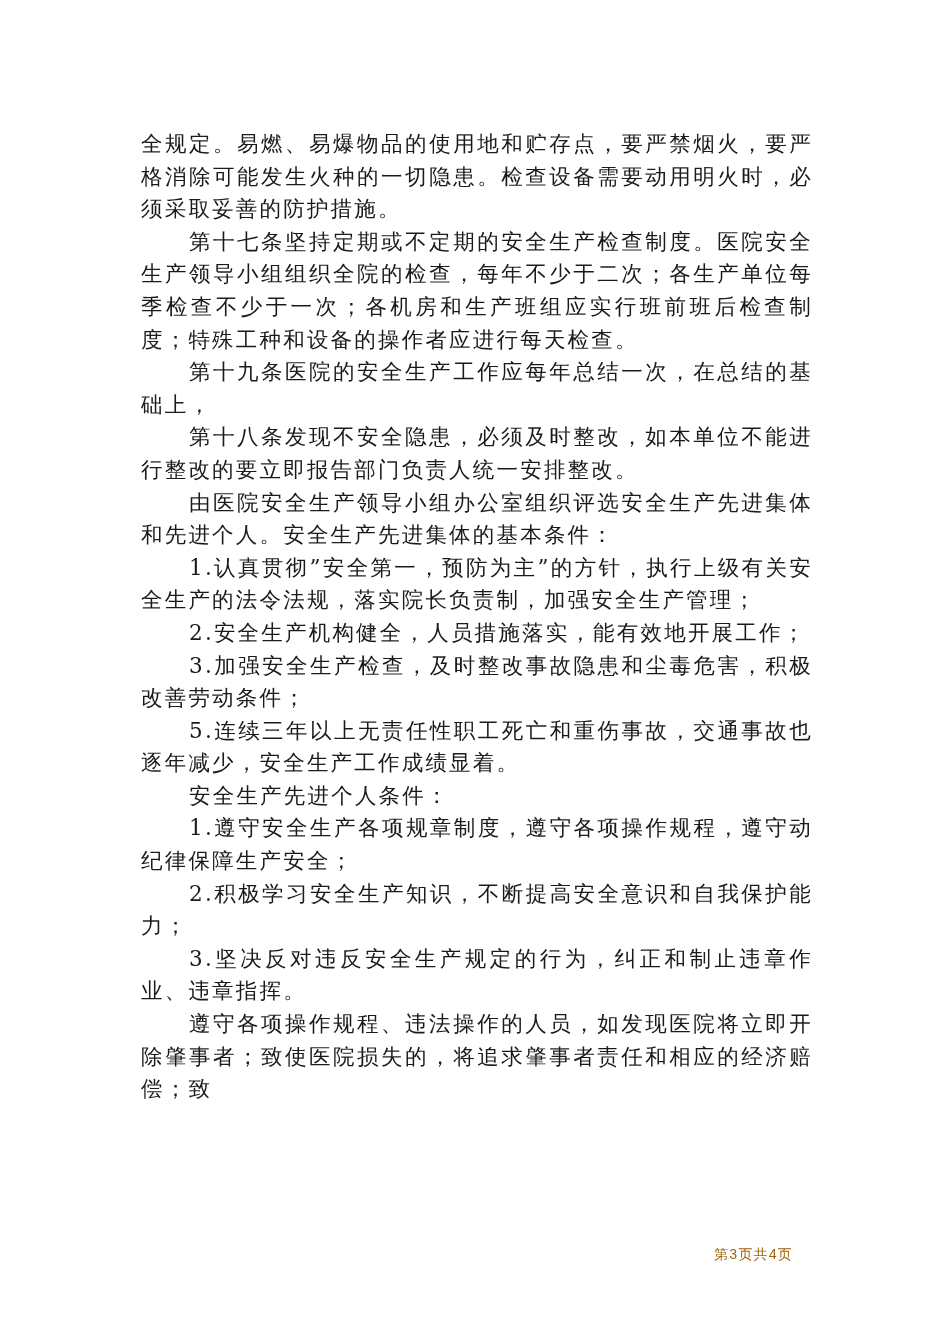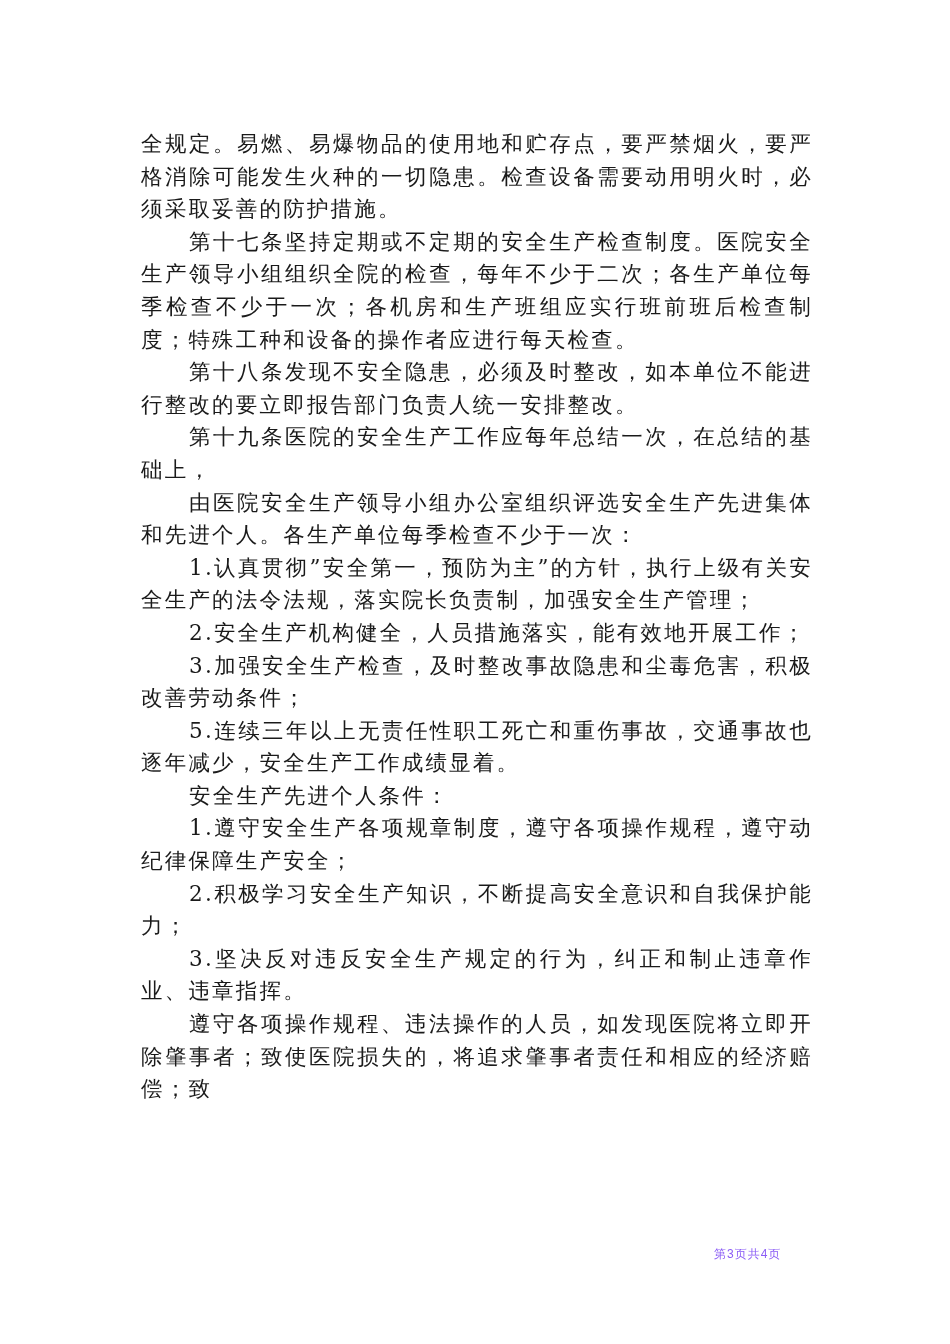--- a/index.html
+++ b/index.html
@@ -8,34 +8,34 @@
   .content {
     position: absolute; left: 141px; top: 128px; width: 672px;
     font-family: "DejaVu Serif", "Liberation Serif", serif;
     font-size: 21.5px; line-height: 32.6px; color: #1a1a1a;
     letter-spacing: 2.2px;
   }
   .para { margin: 0; text-align: justify; }
   .indent { text-indent: 48px; }
   .footer {
     position: absolute; left: 714px; top: 1246px;
-    font-family: Liberation Sans, sans-serif;
-    font-size: 12px; color: #8b5cf6; letter-spacing: 1px;
+    font-family: Liberation Mono, monospace;
+    font-size: 14px; color: #a16207; letter-spacing: 1px;
   }
 </style>
 </head>
 <body>
 
 <div class="page">
   <div class="content">
     <p class="para">全规定。易燃、易爆物品的使用地和贮存点，要严禁烟火，要严格消除可能发生火种的一切隐患。检查设备需要动用明火时，必须采取妥善的防护措施。</p>
     <p class="para indent">第十七条坚持定期或不定期的安全生产检查制度。医院安全生产领导小组组织全院的检查，每年不少于二次；各生产单位每季检查不少于一次；各机房和生产班组应实行班前班后检查制度；特殊工种和设备的操作者应进行每天检查。</p>
+    <p class="para indent">第十九条医院的安全生产工作应每年总结一次，在总结的基础上，</p>
     <p class="para indent">第十八条发现不安全隐患，必须及时整改，如本单位不能进行整改的要立即报告部门负责人统一安排整改。</p>
-    <p class="para indent">第十九条医院的安全生产工作应每年总结一次，在总结的基础上，</p>
-    <p class="para indent">由医院安全生产领导小组办公室组织评选安全生产先进集体和先进个人。各生产单位每季检查不少于一次：</p>
+    <p class="para indent">由医院安全生产领导小组办公室组织评选安全生产先进集体和先进个人。安全生产先进集体的基本条件：</p>
     <p class="para indent">1.认真贯彻”安全第一，预防为主”的方针，执行上级有关安全生产的法令法规，落实院长负责制，加强安全生产管理；</p>
     <p class="para indent">2.安全生产机构健全，人员措施落实，能有效地开展工作；</p>
     <p class="para indent">3.加强安全生产检查，及时整改事故隐患和尘毒危害，积极改善劳动条件；</p>
     <p class="para indent">5.连续三年以上无责任性职工死亡和重伤事故，交通事故也逐年减少，安全生产工作成绩显着。</p>
     <p class="para indent">安全生产先进个人条件：</p>
     <p class="para indent">1.遵守安全生产各项规章制度，遵守各项操作规程，遵守动纪律保障生产安全；</p>
     <p class="para indent">2.积极学习安全生产知识，不断提高安全意识和自我保护能力；</p>
     <p class="para indent">3.坚决反对违反安全生产规定的行为，纠正和制止违章作业、违章指挥。</p>
     <p class="para indent">遵守各项操作规程、违法操作的人员，如发现医院将立即开除肇事者；致使医院损失的，将追求肇事者责任和相应的经济赔偿；致</p>
   </div>

